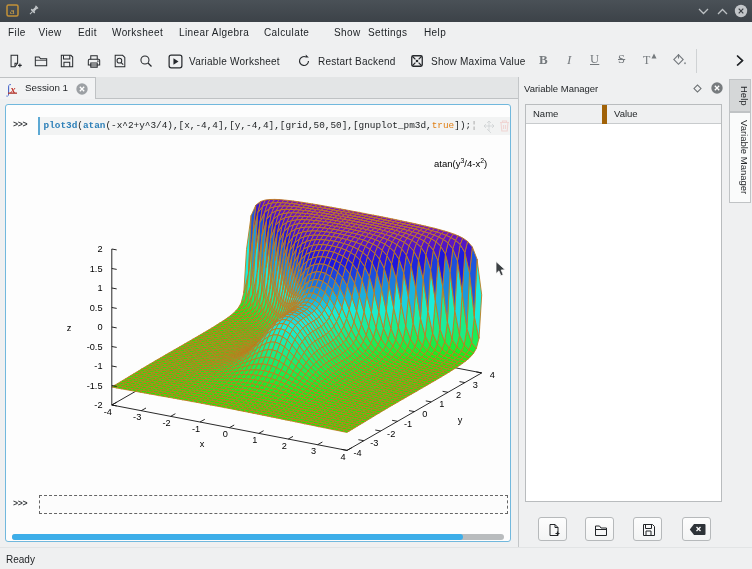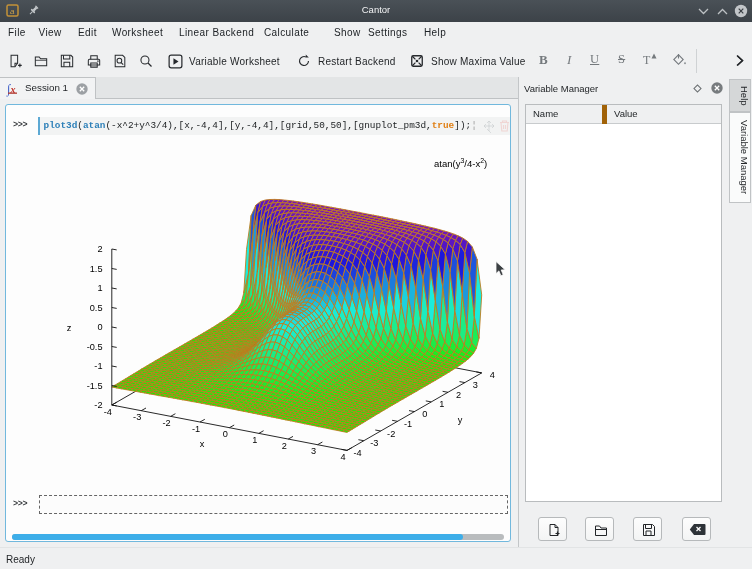--- a/index.html
+++ b/index.html
@@ -13,21 +13,21 @@
 #tabbar{position:absolute;left:0;top:77px;width:518px;height:22px;background:#e3e5e6;border-bottom:1px solid #bfc2c4}
 #tab1{position:absolute;left:0;top:0;width:96px;height:22px;background:#f2f3f4;
  border:1px solid #bfc2c4;border-left:none;border-bottom:none;font-size:9.8px}
 #wsarea{position:absolute;left:0;top:99px;width:518px;height:448px;background:#eff0f1}
 #worksheet{position:absolute;left:5px;top:5px;width:506px;height:438px;background:#fdfdfd;
  border:1px solid #71b8dd;border-radius:3px}
 #cmdbox{position:absolute;left:31.5px;top:12px;width:472px;height:18px;background:#f2f3f3;
  border-left:2px solid #5da9d4}
 #cmdtext{position:absolute;left:4px;top:3px;font-family:"Liberation Mono",monospace;
  font-size:9.4px;white-space:pre;color:#1b1e20}
-.kwb{color:#2c7fb8;font-weight:bold}.kwo{color:#e07f14;font-weight:bold}
+.kwb{color:#2c7fb8;font-weight:bold}.kwo{color:#e07f14;font-weight:normal}
 .prompt{position:absolute;font-family:"Liberation Mono",monospace;font-weight:bold;
  font-size:8.5px;color:#3a3d40;letter-spacing:-0.3px}
 #dashbox{position:absolute;left:33px;top:390px;width:469px;height:19px;border:1px dashed #666;background:#fcfcfc}
 #pbar{position:absolute;left:6px;top:429px;width:492px;height:6px;background:#b9bcbe;border-radius:3px}
 #pfill{position:absolute;left:0;top:0;width:451px;height:6px;background:#3daee9;border-radius:3px}
 #dock{position:absolute;left:519px;top:77px;width:209px;height:470px;background:#eff0f1}
 #dockhead{position:absolute;left:5px;top:6px;font-size:9.5px}
 #vtable{position:absolute;left:6px;top:27px;width:197px;height:398px;background:#fff;border:1px solid #b9bcbe}
 #vthead{position:absolute;left:0;top:0;width:100%;height:19px;background:#eff0f1;border-bottom:1px solid #c8cbcd;font-size:9.5px}
 #vthead .c2{position:absolute;left:76px;top:0;height:19px;border-left:5px solid #a16207;padding:3px 0 0 7px}
@@ -49,38 +49,37 @@
    <text x="4" y="9.5" font-size="8" fill="#caa04a" font-style="italic">a</text>
  </svg>
  <svg class="abs" style="left:27px;top:4px" width="13" height="13" fill="#c3c7ca">
    <g transform="rotate(45 6.5 6.5)">
         <rect x="4.6" y="1.2" width="3.8" height="1.4" rx="0.6"></rect>
         <rect x="5.3" y="2.4" width="2.4" height="4.2"></rect>
         <rect x="3.9" y="6.4" width="5.2" height="1.6" rx="0.7"></rect>
         <rect x="6.1" y="8" width="0.9" height="3.6"></rect>
       </g>
  </svg>
- <div id="title">Cantor</div>
  <svg class="abs" style="left:697px;top:7px" width="13" height="9" fill="none" stroke="#bdc1c4" stroke-width="1.3">
       <path d="M2 2l4.5 4.5L11 2"></path>
     </svg>
  <svg class="abs" style="left:716px;top:7px" width="13" height="9" fill="none" stroke="#bdc1c4" stroke-width="1.3">
       <path d="M2 7l4.5-4.5L11 7"></path>
     </svg>
  <svg class="abs" style="left:734px;top:4px" width="14" height="14">
    <circle cx="7" cy="7" r="6.2" fill="#c3c6c9"></circle>
    <path d="M4.7 4.7l4.6 4.6M9.3 4.7l-4.6 4.6" stroke="#383d42" stroke-width="1.2"></path>
  </svg>
 </div>
 <div id="menubar">
  <span style="left:8px">File</span>
     <span style="left:38.5px">View</span>
     <span style="left:78px">Edit</span>
  <span style="left:112px">Worksheet</span>
-    <span style="left:179px">Linear Backend</span>
+    <span style="left:179px">Linear Algebra</span>
  <span style="left:264px">Calculate</span>
     <span style="left:334px">Show</span>
  <span style="left:368px">Settings</span>
     <span style="left:424px">Help</span>
 </div>
 <div id="toolbar">
     <svg class="abs" style="left:8px;top:9px" width="14" height="14" viewBox="0 0 16 16" fill="none" stroke="#26292d" stroke-width="1.15">
       <path d="M3.5 1.5h7.5v9l-3 4H3.5z"></path>
       <path d="M11 10.5h-3v3.4"></path>
       <path d="M11.5 13h4.2M13.6 10.9v4.2" stroke-width="1.2"></path>

